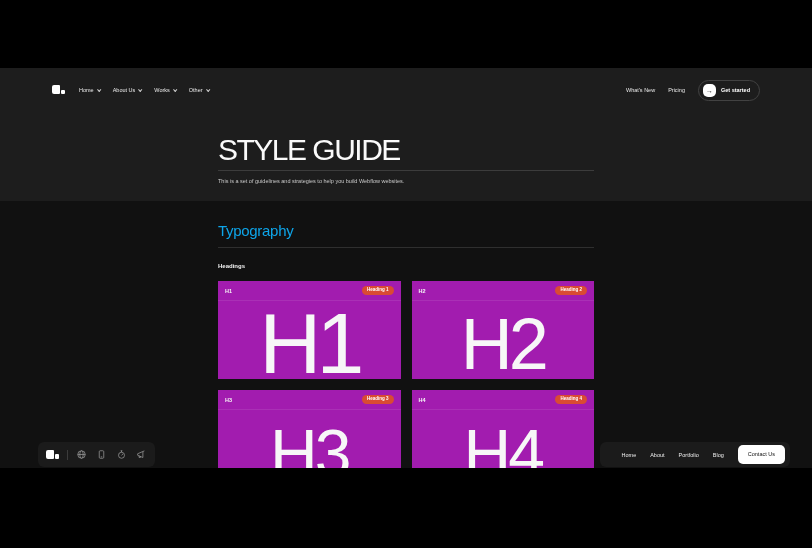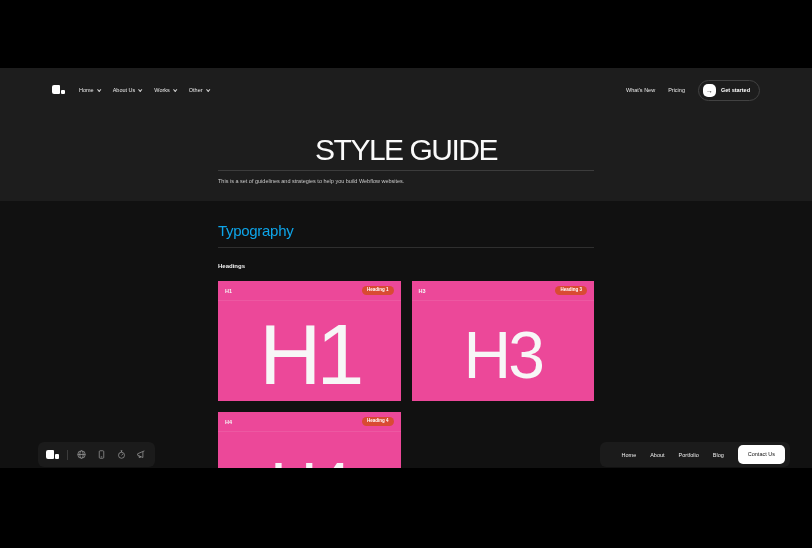--- a/index.html
+++ b/index.html
@@ -24,32 +24,32 @@
   .cta-circle { width:13px; height:13px; background:#fff; border-radius:5px; display:flex; align-items:center; justify-content:center; color:#1a1a1a; font-size:7px; line-height:1; }
   .cta-label { color:#fff; font-size:5.5px; font-weight:700; }
 
   
   .logo-mark { position:relative; width:13px; height:10px; cursor:pointer; }
   .logo-big { position:absolute; left:0; top:0; width:8px; height:9px; background:#fff; border-radius:2px 1px 1px 2px; }
   .logo-small { position:absolute; left:8.5px; top:4.5px; width:4px; height:4.5px; background:#fff; border-radius:1px; }
 
   .container { width:376px; margin:0 auto; }
 
-  .hero-title { color:#fafafa; font-size:30px; font-weight:500; letter-spacing:-1.5px; margin-top:23px; line-height:1;text-align:center; }
+  .hero-title { color:#fafafa; font-size:30px; font-weight:500; letter-spacing:-1.5px; margin-top:23px; line-height:1; }
   .hero-divider { border-top:1px solid rgba(255,255,255,0.14); margin-top:5px; }
   .hero-subtitle { color:#c9c9c9; font-size:5.5px; margin-top:7px; }
 
   
   .main-section { background:#111111; padding-top:21px; min-height:267px; }
   .section-title { color:#0ea5e9; font-size:15px; font-weight:500; letter-spacing:-0.3px; line-height:1.2; }
   .section-divider { border-top:1px solid rgba(255,255,255,0.13); margin-top:7px; }
   .group-label { color:#f2f2f2; font-size:6px; font-weight:600; margin-top:15px; }
 
   .card-grid { display:grid; grid-template-columns:1fr 1fr; column-gap:11px; row-gap:11px; margin-top:12px; }
-  .type-card { background:#ec4899; height:120px; display:flex; flex-direction:column;gap:8px; }
+  .type-card { background:#a21caf; height:98px; display:flex; flex-direction:column;gap:8px; }
   .card-head { height:20px; flex:0 0 20px; display:flex; align-items:center; justify-content:space-between; padding:0 7px; border-bottom:1px solid rgba(255,255,255,0.09); }
   .card-label { color:#f5f5f5; font-size:5.5px; font-weight:700; }
   .badge { background:#d94b33; color:#fff; font-size:4.5px; font-weight:600; padding:2.5px 5px; border-radius:8px; line-height:1; }
   .card-body { flex:1; display:flex; align-items:center; justify-content:center; overflow:hidden; }
   .sample { color:#f7f7f7; font-weight:500; line-height:0.95; }
   .sample-h1 { font-size:86px; letter-spacing:-5px; }
   .sample-h2 { font-size:72px; letter-spacing:-4px; }
   .sample-h3 { font-size:66px; letter-spacing:-3px; }
   .sample-h4 { font-size:66px; letter-spacing:-3px; }
 
@@ -126,20 +126,29 @@
             <div class="card-head">
               <span class="card-label">H1</span>
               <span class="badge">Heading 1</span>
             </div>
             <div class="card-body">
               <span class="sample sample-h1">H1</span>
             </div>
           </div>
           <div class="type-card">
             <div class="card-head">
+              <span class="card-label">H2</span>
+              <span class="badge">Heading 2</span>
+            </div>
+            <div class="card-body">
+              <span class="sample sample-h2">H2</span>
+            </div>
+          </div>
+          <div class="type-card">
+            <div class="card-head">
               <span class="card-label">H3</span>
               <span class="badge">Heading 3</span>
             </div>
             <div class="card-body">
               <span class="sample sample-h3">H3</span>
             </div>
           </div>
           <div class="type-card">
             <div class="card-head">
               <span class="card-label">H4</span>

